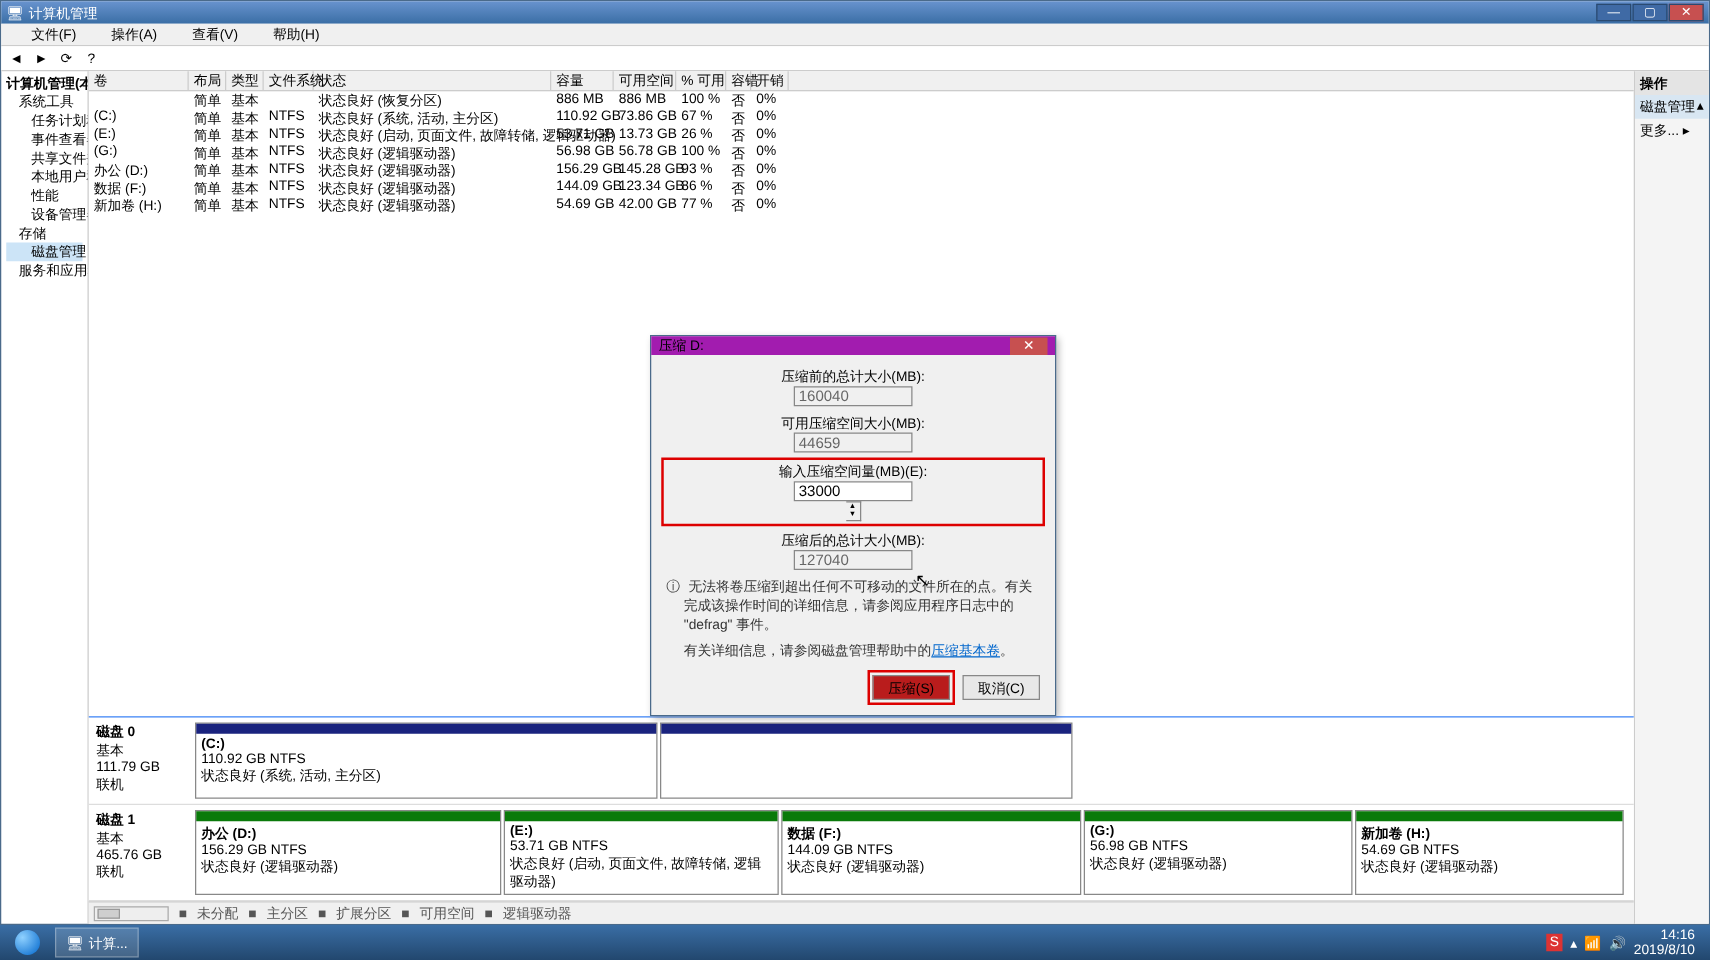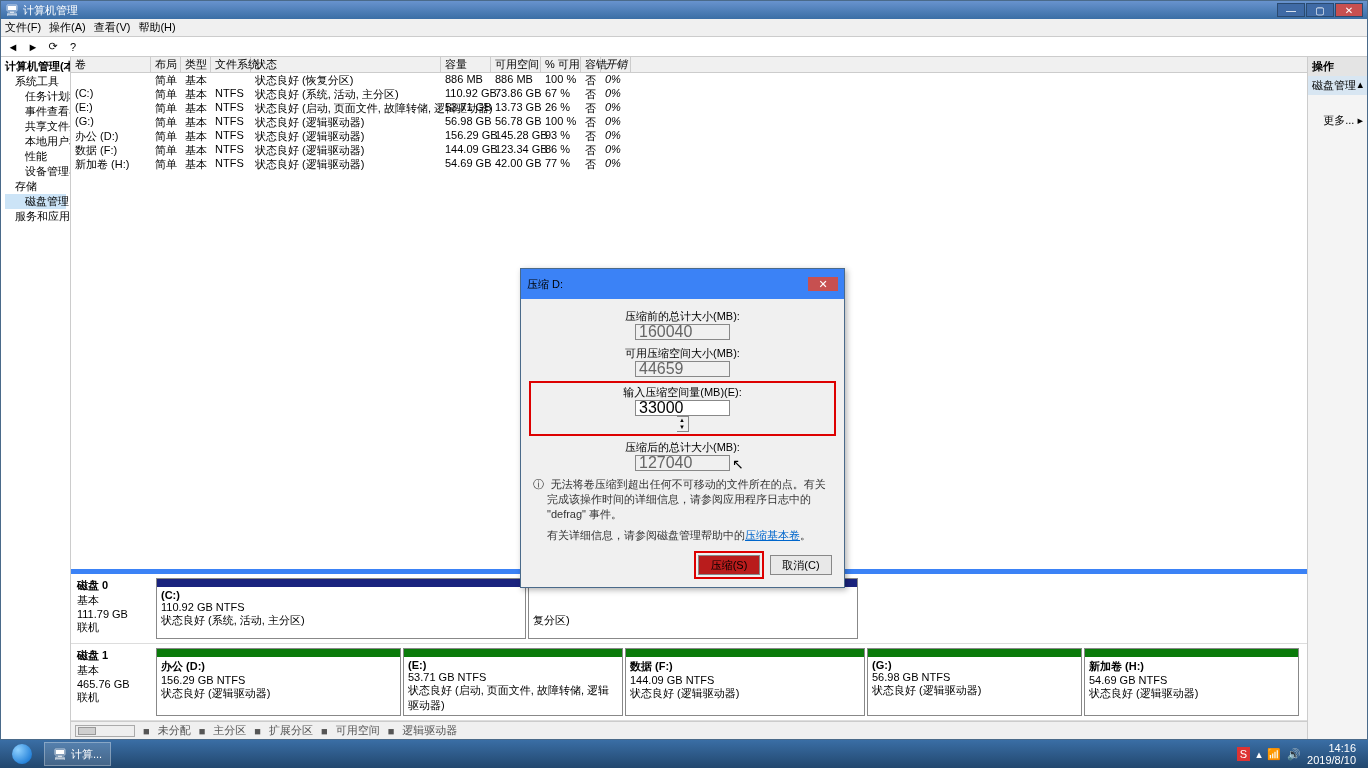--- a/index.html
+++ b/index.html
@@ -3,55 +3,55 @@
 <meta charset="utf-8">
 <style>
 * { margin: 0; padding: 0; box-sizing: border-box; font-family: "Microsoft YaHei", Tahoma, sans-serif; font-size: 11px; }
 html, body { width: 1368px; height: 768px; overflow: hidden; background: #000; }
 .window { position: absolute; left: 0; top: 0; width: 1368px; height: 740px; background: #fff; border: 1px solid #4a6a8a; }
 .titlebar { height: 18px; background: linear-gradient(#6893ce, #3a6ea5); color: #fff; display: flex; align-items: center; padding: 0 4px; }
 .titlebar .win-controls { margin-left: auto; display: flex; gap: 1px; }
 .win-controls .wc { width: 28px; height: 14px; background: #3f6aa5; border: 1px solid #2a4a70; display: flex; align-items: center; justify-content: center; color: #fff; font-size: 10px; cursor: pointer; }
 .win-controls .wc.close { background: #c75050; }
 .menubar { height: 18px; background: #f0f0f0; border-bottom: 1px solid #ccc; display: flex; align-items: center; padding: 0 4px; gap: 8px; }
-.menubar span { cursor: pointer; }
+.menubar span { cursor: pointer; margin-left: 20px; }
 .toolbar { height: 20px; background: #fff; border-bottom: 1px solid #ccc; display: flex; align-items: center; padding: 0 4px; gap: 4px; }
 .toolbar .tbtn { width: 16px; height: 16px; display: inline-flex; align-items: center; justify-content: center; }
 .body { display: flex; height: calc(100% - 56px); }
 .sidebar { width: 70px; border-right: 1px solid #ccc; overflow: hidden; padding: 2px 4px; }
 .sidebar .hdr { font-weight: bold; white-space: nowrap; }
 .sidebar .item { white-space: nowrap; padding-left: 10px; cursor: pointer; }
 .sidebar .item2 { padding-left: 20px; }
 .sidebar .sel { background: #cce4f7; }
 .main { flex: 1; position: relative; display: flex; flex-direction: column; }
 .vol-header { display: flex; background: #f0f0f0; border-bottom: 1px solid #ccc; height: 16px; }
 .vol-header div { border-right: 1px solid #ccc; padding: 0 4px; white-space: nowrap; }
 .vol-row { display: flex; height: 14px; }
 .vol-row div { padding: 0 4px; white-space: nowrap; }
 .c-vol { width: 80px; } .c-layout { width: 30px; } .c-type { width: 30px; } .c-fs { width: 40px; } .c-status { width: 190px; }
-.c-cap { width: 50px; text-align: left; } .c-free { width: 50px; } .c-pct { width: 40px; } .c-ft { width: 20px; } .c-oh { width: 30px; font-style: italic; }
-.disk-area { border-top: 5px solid #3b82f6; background: #fff; }
+.c-cap { width: 50px; text-align: left; } .c-free { width: 50px; } .c-pct { width: 40px; } .c-ft { width: 20px; } .c-oh { width: 30px; }
+.disk-area { border-top: 1px solid #3b82f6; background: #fff; }
 .disk { display: flex; border-bottom: 1px solid #ddd; min-height: 70px; }
 .disk-label { width: 85px; padding: 4px 6px; }
 .disk-bar { flex: 1; display: flex; align-items: stretch; padding: 4px 0; }
 .part { border: 1px solid #888; margin-right: 2px; display: flex; flex-direction: column; }
 .part .stripe { height: 8px; background: #1a237e; }
 .part .stripe.green { background: #0a7a0a; }
 .part .body-p { padding: 2px 4px; flex: 1; }
 .right-panel { width: 60px; border-left: 1px solid #ccc; background: #f4f4f4; }
 .right-panel .rp-hdr { background: #e4e4e4; padding: 2px 4px; font-weight: bold; }
 .right-panel .rp-sec { background: #d8e6f2; padding: 2px 4px; display:flex; justify-content:space-between; }
-.right-panel .rp-item { padding: 18px 4px; text-align: right; }
+.right-panel .rp-item { padding: 2px 4px; text-align: left; }
 .dialog { position: absolute; left: 520px; top: 268px; width: 325px; background: #f0f0f0; border: 1px solid #4a6a8a; box-shadow: 2px 2px 6px rgba(0,0,0,.3); }
-.dialog .dtitle { height: 30px; background: #3b82f6; display: flex; align-items: center; padding: 0 6px; }
+.dialog .dtitle { height: 15px; background: #a21caf; display: flex; align-items: center; padding: 0 6px; }
 .dialog .dclose { margin-left: auto; width: 30px; height: 14px; background: #c75050; color: #fff; display: flex; align-items: center; justify-content: center; cursor: pointer; }
 .dialog .dcontent { padding: 10px 12px; }
 .drow { display: flex; align-items: center; margin-bottom: 6px; flex-direction: column; }
 .drow .dlabel { flex: 1; }
-.drow .dinput { width: 95px; height: 16px; border: 1px solid #888; background: #fff; padding: 0 3px; font-size: 16px; }
+.drow .dinput { width: 95px; height: 16px; border: 1px solid #888; background: #fff; padding: 0 3px; font-size: 12px; }
 .drow .dinput.ro { background: #f0f0f0; color: #666; }
 .drow.hl { outline: 2px solid #d00; padding: 2px; margin-left: -2px; margin-right: -2px; }
 .spinner { width: 12px; height: 16px; border: 1px solid #888; border-left: none; display: flex; flex-direction: column; }
 .spinner div { flex: 1; font-size: 6px; text-align: center; cursor: pointer; }
 .dnote { font-size: 10px; color: #333; margin: 6px 0 6px 14px; }
 .dlink { color: #06c; text-decoration: underline; cursor: pointer; }
 .dbuttons { display: flex; justify-content: flex-end; gap: 10px; padding: 6px 0 2px; }
 .dbuttons .btn { width: 62px; height: 20px; border: 1px solid #888; background: #e8e8e8; cursor: pointer; display: flex; align-items: center; justify-content: center; }
 .dbuttons .btn.primary { background: #b91c1c; }
 .dbuttons .btn.hl { outline: 2px solid #d00; outline-offset: 2px; }
@@ -207,21 +207,20 @@
       <div class="disk-area" id="disk-area">
           <div class="disk">
             <div class="disk-label"><b>磁盘 0</b><br>基本<br>111.79 GB<br>联机</div>
             <div class="disk-bar">
               <div class="part" style="width: 370px;">
                 <div class="stripe"></div>
                 <div class="body-p"><b>(C:)</b><br>110.92 GB NTFS<br>状态良好 (系统, 活动, 主分区)</div>
               </div>
               <div class="part" style="width: 330px;">
                 <div class="stripe"></div>
-                <div class="body-p"><b></b><br><br>复分区)</div>
               </div>
             </div>
           </div>
           <div class="disk">
             <div class="disk-label"><b>磁盘 1</b><br>基本<br>465.76 GB<br>联机</div>
             <div class="disk-bar">
               <div class="part" style="width: 245px;">
                 <div class="stripe green"></div>
                 <div class="body-p"><b>办公  (D:)</b><br>156.29 GB NTFS<br>状态良好 (逻辑驱动器)</div>
               </div>

